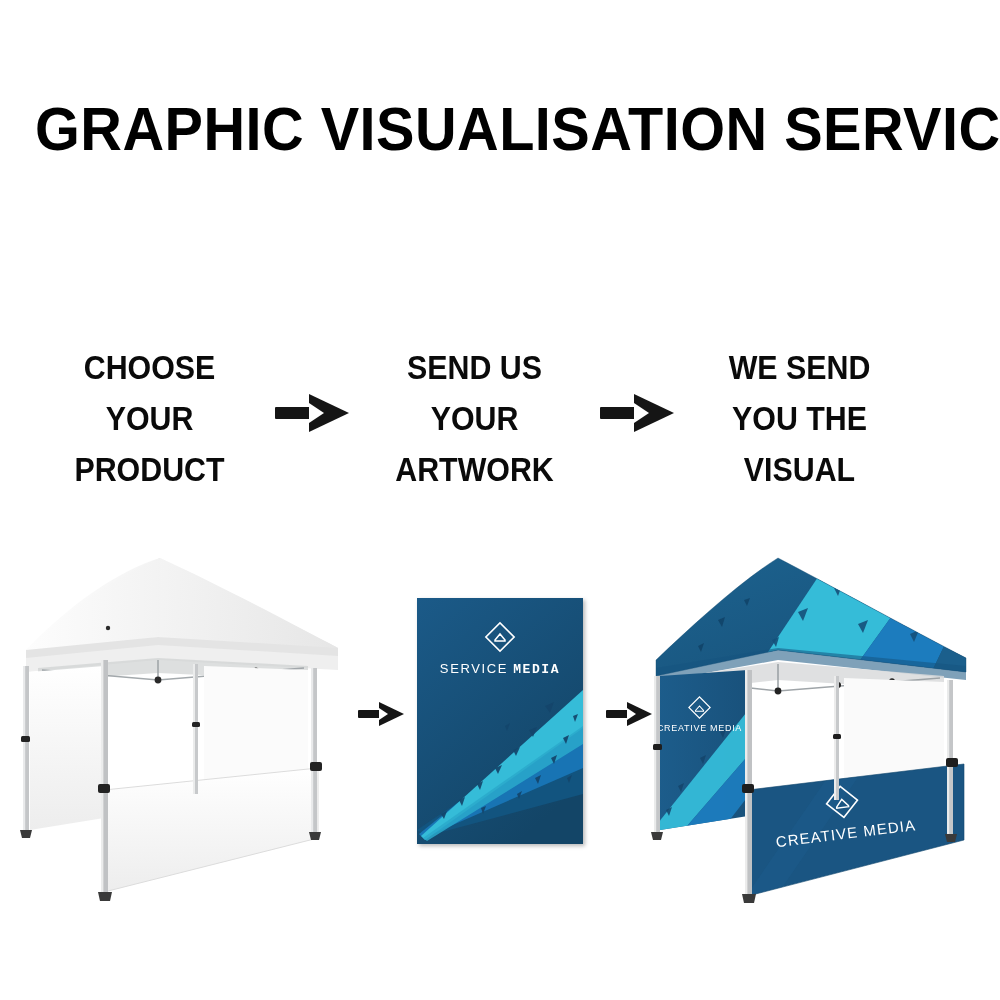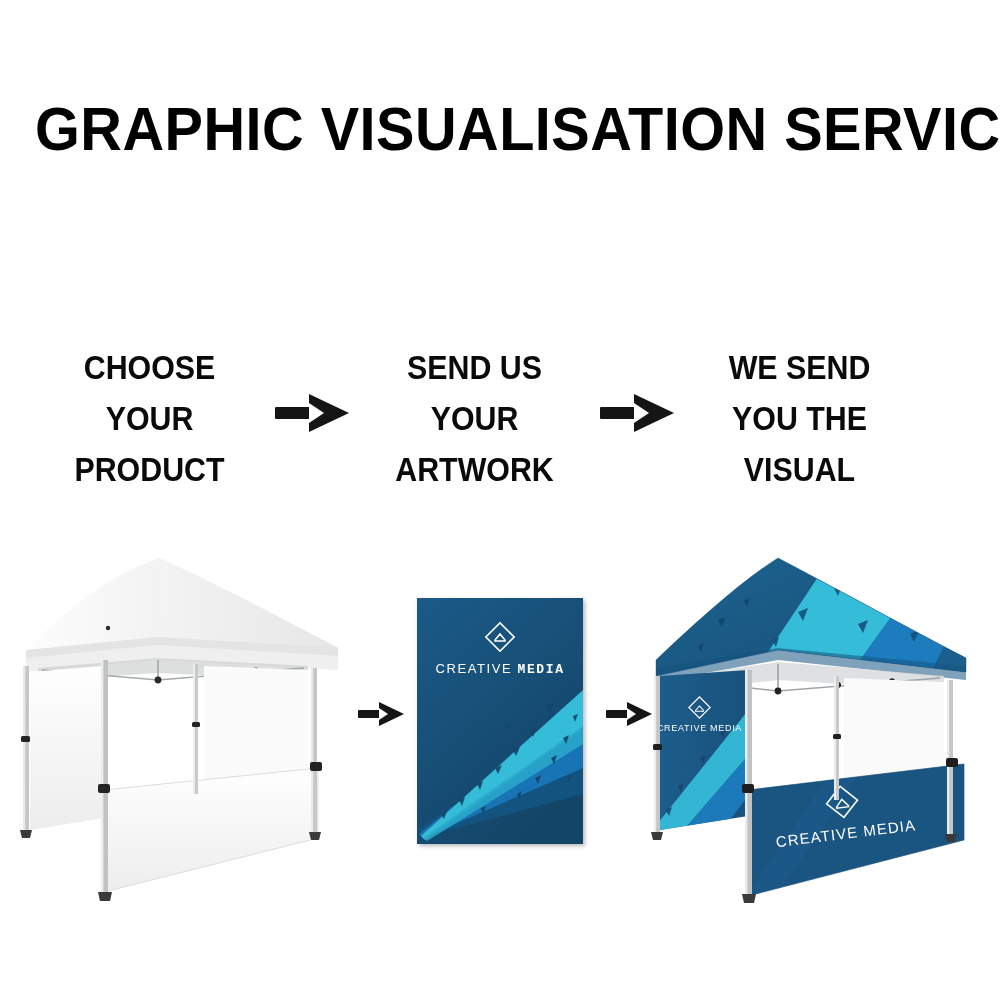--- a/index.html
+++ b/index.html
@@ -309,21 +309,21 @@
       <polygon points="156,118 161,116 158,124"></polygon>
     </g>
   </svg>
 
   <div class="brand">
     <svg class="logo-mark" width="34" height="34" viewBox="0 0 34 34">
       <rect x="7" y="7" width="20" height="20" transform="rotate(45 17 17)" fill="none" stroke="#ffffff" stroke-width="1.6"></rect>
       <path d="M12 20 L17 14 L22 20 L22 21 L12 21 Z" fill="none" stroke="#ffffff" stroke-width="1.5"></path>
     </svg>
     <div class="brand-text">
-      <span class="w1">CREATIVE</span><span>&nbsp;</span><span class="w2">MEDIA</span>
+      <span class="w1">SERVICE</span><span>&nbsp;</span><span class="w2">MEDIA</span>
     </div>
   </div>
 </div>
 
 <div class="tent" id="tent-print">
   <svg width="348" height="360" viewBox="0 0 348 360">
     <defs>
       <linearGradient id="navyA" x1="0" y1="0" x2="1" y2="1">
         <stop offset="0" stop-color="#1d6491"></stop>
           <stop offset="1" stop-color="#164d74"></stop>

